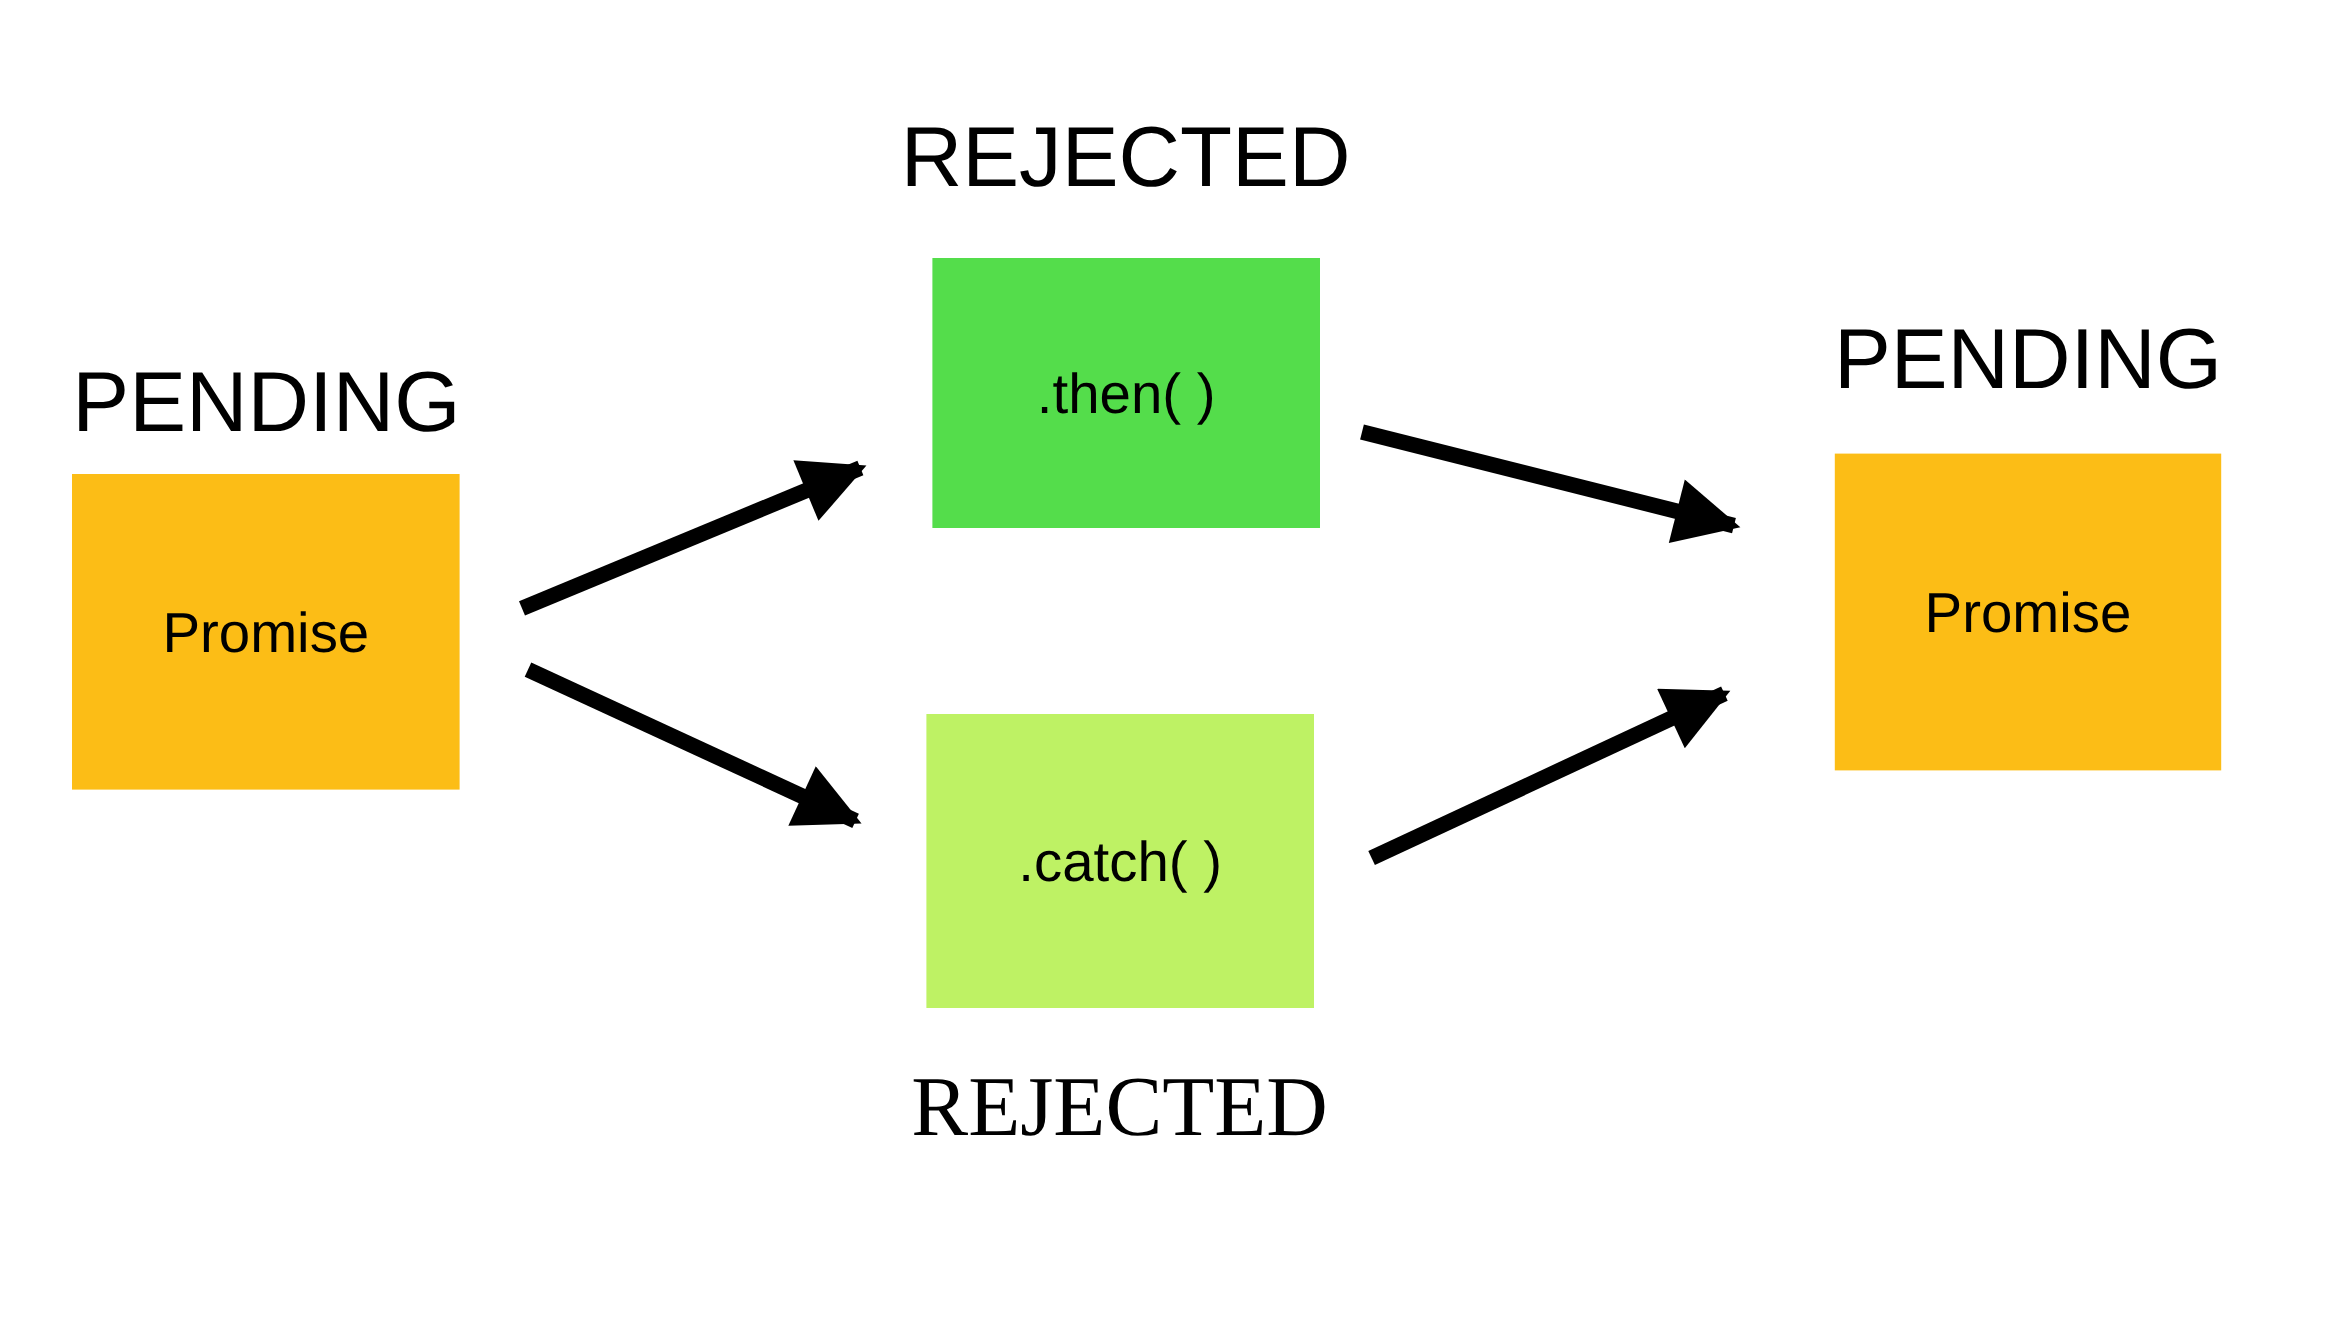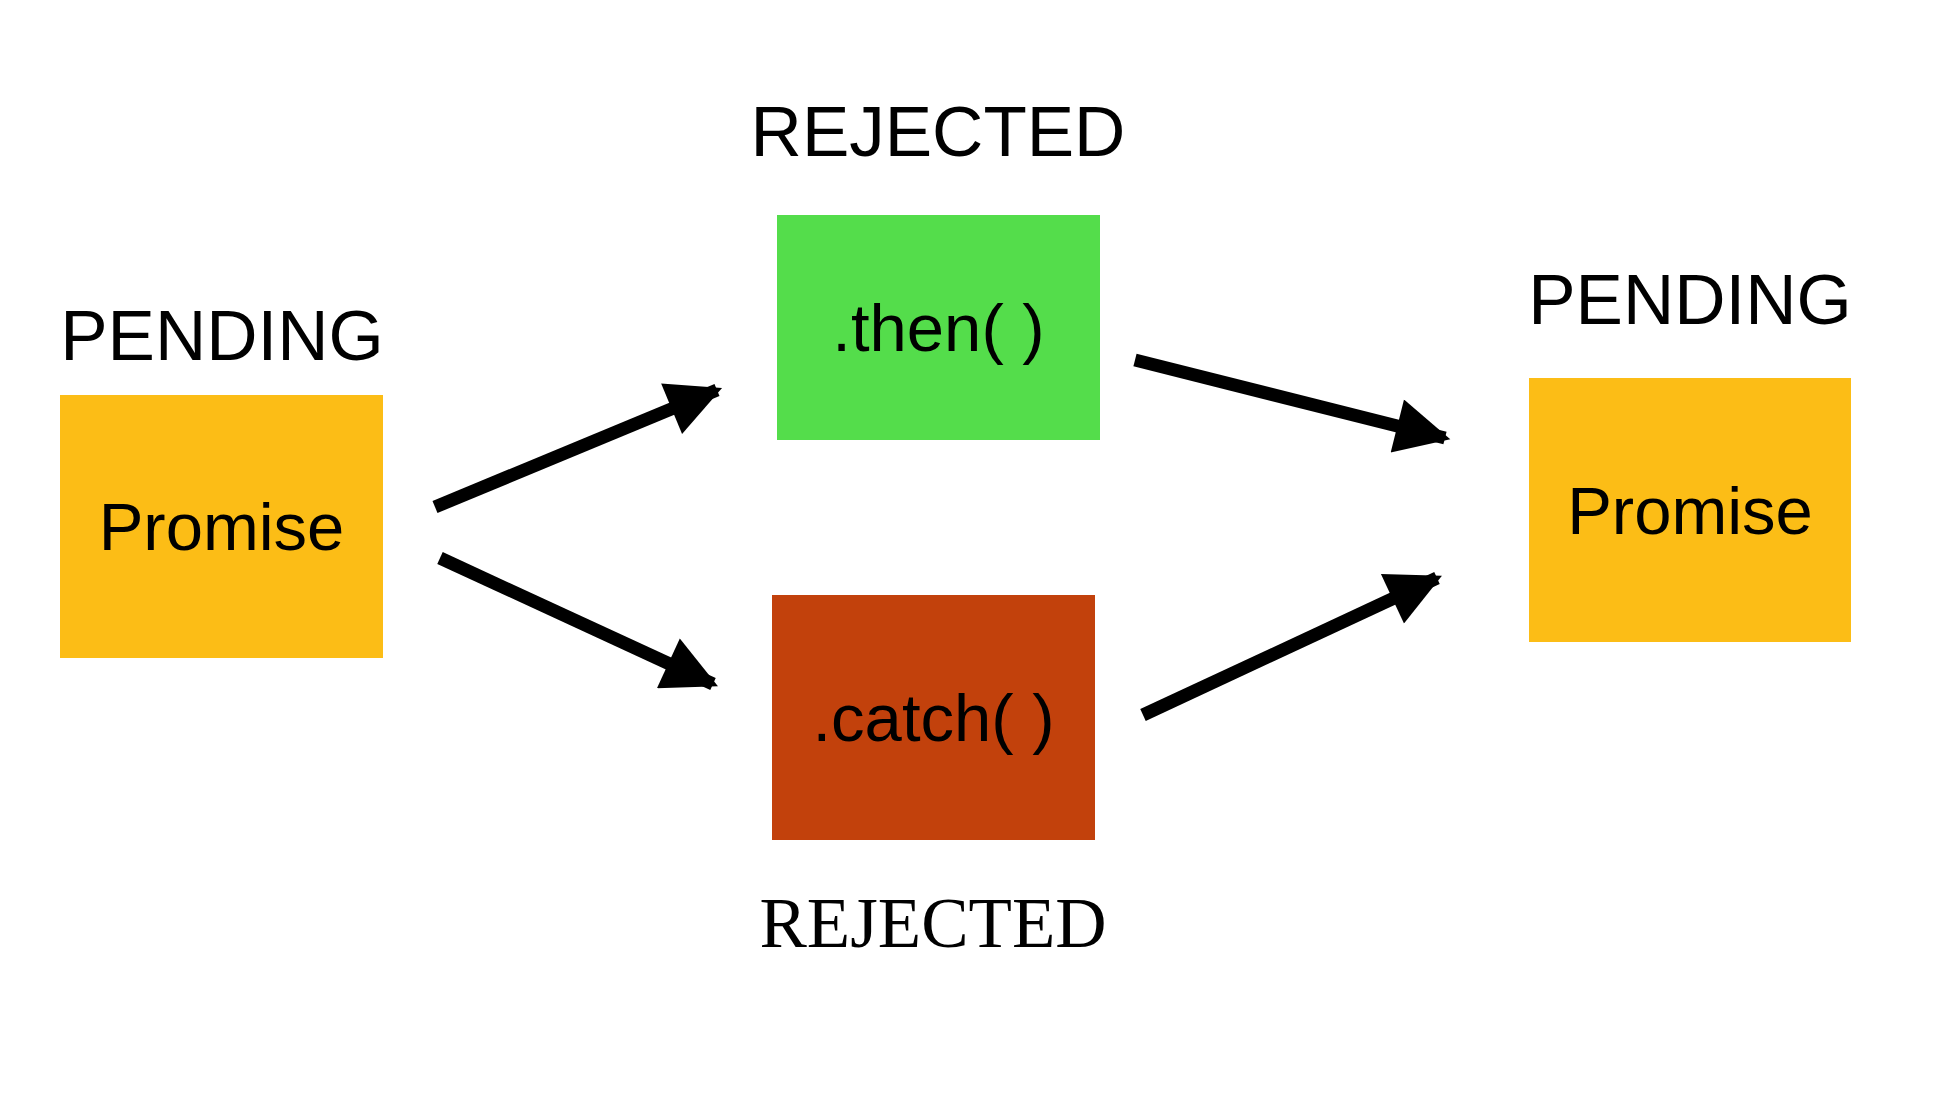--- a/index.html
+++ b/index.html
@@ -29,21 +29,21 @@
     font-size: 71px;
     line-height: 1.0;
     color: #000000;
     white-space: nowrap;
   }
   .node {
     position: absolute;
     display: flex;
     align-items: center;
     justify-content: center;
-    font-size: 67px;
+    font-size: 47px;
     color: #000000;
     white-space: nowrap;
   }
   .node-left-promise  { left: 60px;   top: 395px; width: 323px; height: 263px; }
   .node-then          { left: 777px;  top: 215px; width: 323px; height: 225px; }
   .node-catch         { left: 772px;  top: 595px; width: 323px; height: 245px; }
   .node-right-promise { left: 1529px; top: 378px; width: 322px; height: 264px; }
 
   .label-pending-left  { left: 222px;  top: 300px; }
   .label-resolved      { left: 938px;  top: 96px;  }
@@ -73,21 +73,21 @@
   <div class="state-label label-pending-right">PENDING</div>
 
   <div class="node node-left-promise" style="background: rgb(252, 189, 22);">
     <span>Promise</span>
   </div>
 
   <div class="node node-then" style="background: rgb(84, 221, 75);">
     <span>.then( )</span>
   </div>
 
-  <div class="node node-catch" style="background: #c2410c;">
+  <div class="node node-catch" style="background: #bef264;">
     <span>.catch( )</span>
   </div>
 
   <div class="node node-right-promise" style="background: rgb(252, 189, 22);">
     <span>Promise</span>
   </div>
 
 </div>
 
 </body></html>

